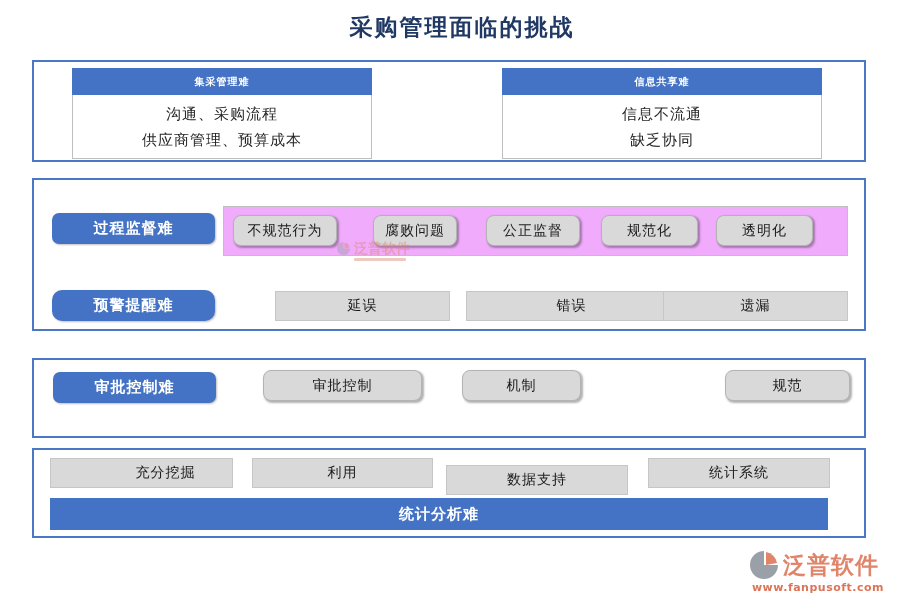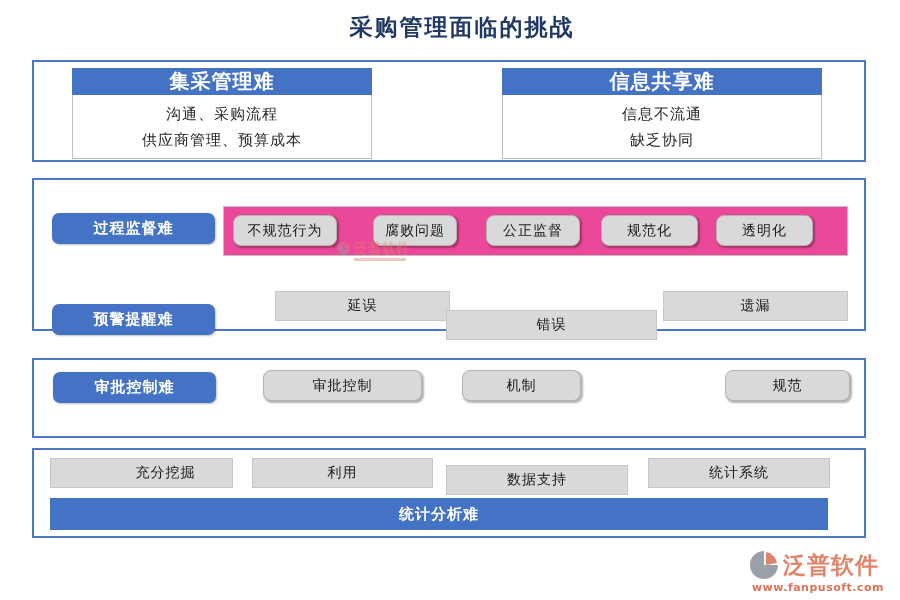--- a/index.html
+++ b/index.html
@@ -24,21 +24,21 @@
   }
   .sec1 { top:60px;  height:102px; }
   .sec2 { top:178px; height:153px; }
   .sec3 { top:358px; height:80px;  }
   .sec4 { top:448px; height:90px;  }
 
   
   .card { position:absolute; top:6px; }
   .card-hdr {
     height:27px; background:#4472C4; color:#ffffff;
-    font-weight:700; font-size:20px;
+    font-weight:700; font-size:10px;
     display:flex; align-items:center; justify-content:center;
     letter-spacing:1px;
   }
   .card-body {
     border:1px solid #BFBFBF; border-top:none; background:#ffffff;
     padding:6px 0 5px 0;
   }
   .card-line {
     font-size:15px; color:#262626; text-align:center;
     line-height:26px; letter-spacing:1px;
@@ -48,21 +48,21 @@
   .pill {
     position:absolute; height:31px; width:163px;
     background:#4472C4; border-radius:7px;
     color:#ffffff; font-weight:700; font-size:15px; letter-spacing:1px;
     display:flex; align-items:center; justify-content:center;
     box-shadow:1px 1px 2px rgba(0,0,0,0.25);
   }
 
   
   .tray {
-    position:absolute; border:1px solid #BFBFBF; background:#ec4899;
+    position:absolute; border:1px solid #BFBFBF; background:#f0abfc;
   }
 
   
   .rbtn {
     position:absolute; height:31px;
     background:#D9D9D9; border:1px solid #B3B3B3; border-radius:8px;
     box-shadow:1.5px 1.5px 2px rgba(0,0,0,0.3);
     color:#1a1a1a; font-size:14px; letter-spacing:1px;
     display:flex; align-items:center; justify-content:center;
   }
@@ -127,23 +127,23 @@
 
 <div class="sec sec2">
   <div class="pill" style="left:18px; top:33px;">过程监督难</div>
   <div class="tray" style="left:189px; top:26px; width:625px; height:50px;">
     <div class="rbtn" style="left:9px;   top:8px; width:104px;">不规范行为</div>
     <div class="rbtn" style="left:149px; top:8px; width:84px;">腐败问题</div>
     <div class="rbtn" style="left:262px; top:8px; width:94px;">公正监督</div>
     <div class="rbtn" style="left:377px; top:8px; width:97px;">规范化</div>
     <div class="rbtn" style="left:492px; top:8px; width:97px;">透明化</div>
   </div>
-  <div class="pill" style="left:18px; top:124px;">预警提醒难</div>
+  <div class="pill" style="left:18px; top:110px;border-radius:10px;">预警提醒难</div>
   <div class="sbox" style="left:241px; top:111px; width:175px;">延误</div>
-  <div class="sbox" style="left:412px; top:111px; width:211px;margin-top:19px;">错误</div>
+  <div class="sbox" style="left:432px; top:111px; width:211px;">错误</div>
   <div class="sbox" style="left:629px; top:111px; width:185px;">遗漏</div>
 </div>
 
 <div class="sec sec3">
   <div class="pill" style="left:19px; top:12px;">审批控制难</div>
   <div class="rbtn" style="left:229px; top:10px; width:159px;">审批控制</div>
   <div class="rbtn" style="left:428px; top:10px; width:119px;">机制</div>
   <div class="rbtn" style="left:691px; top:10px; width:125px;">规范</div>
 </div>
 

